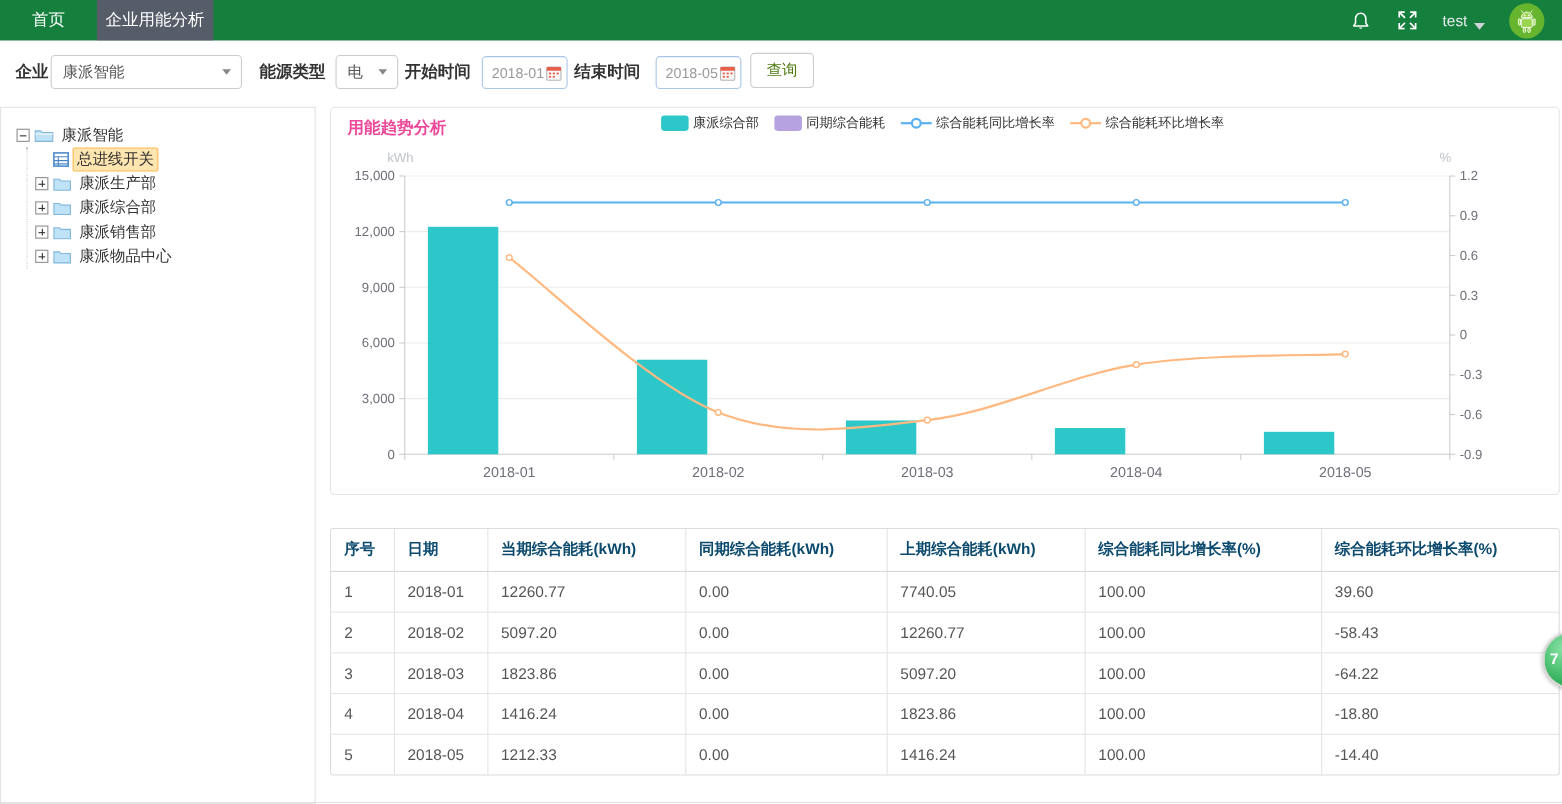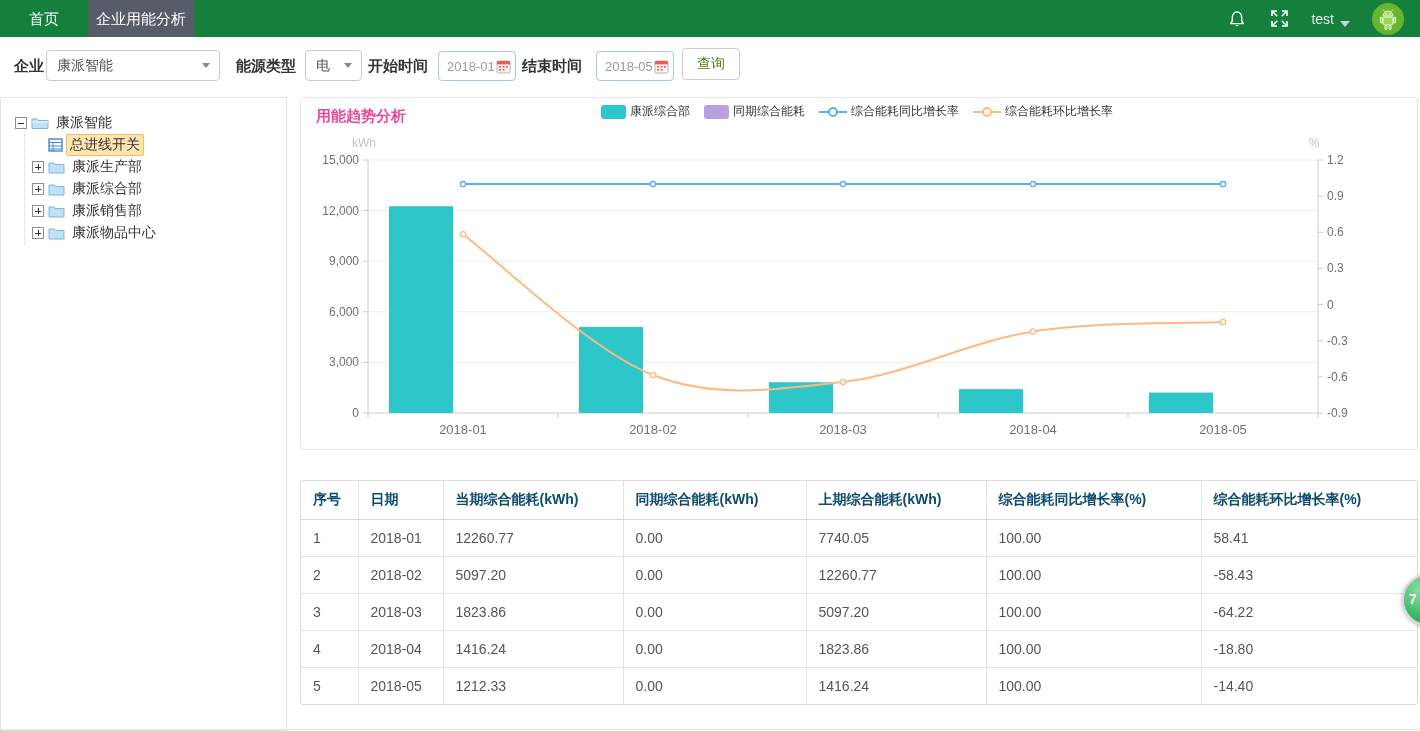--- a/index.html
+++ b/index.html
@@ -360,21 +360,21 @@
       </tr>
     </thead>
     <tbody>
       <tr>
         <td>1</td>
         <td>2018-01</td>
         <td>12260.77</td>
         <td>0.00</td>
         <td>7740.05</td>
         <td>100.00</td>
-        <td>58.41</td>
+        <td>39.60</td>
       </tr>
       <tr>
         <td>2</td>
         <td>2018-02</td>
         <td>5097.20</td>
         <td>0.00</td>
         <td>12260.77</td>
         <td>100.00</td>
         <td>-58.43</td>
       </tr>

